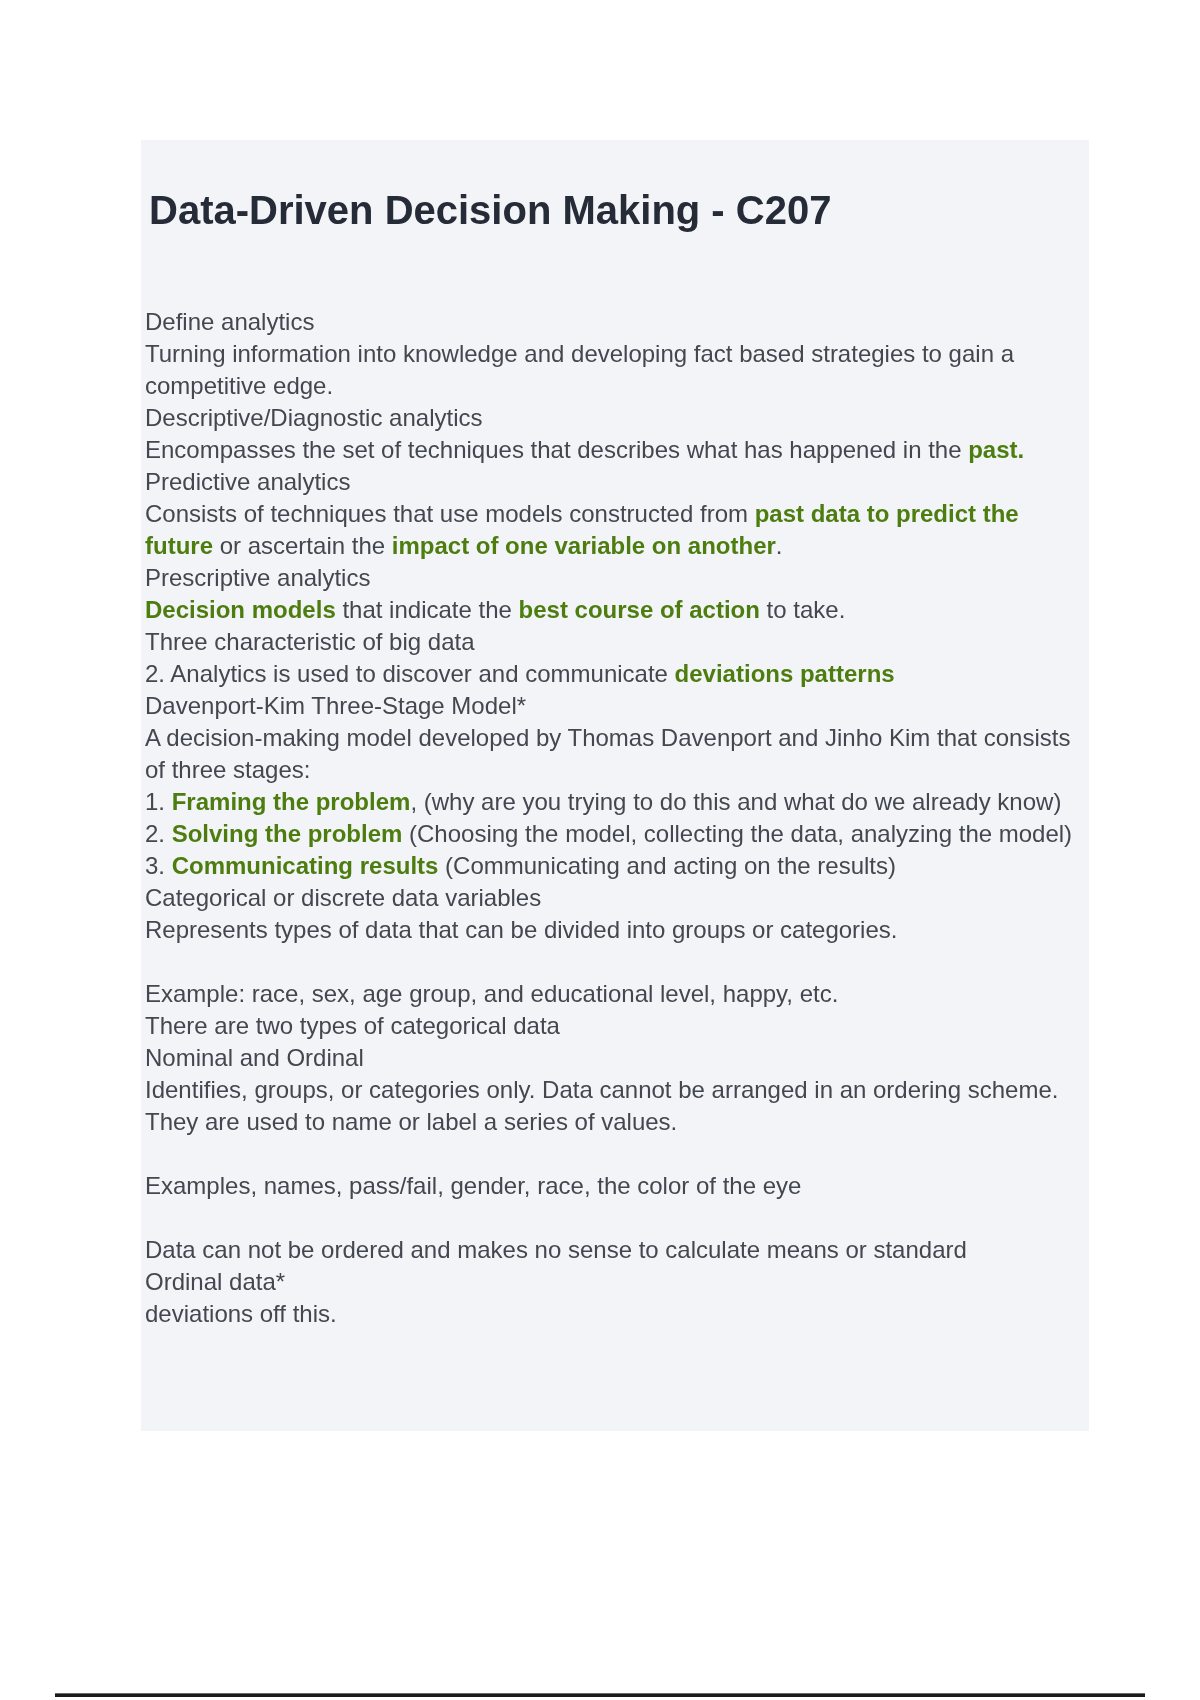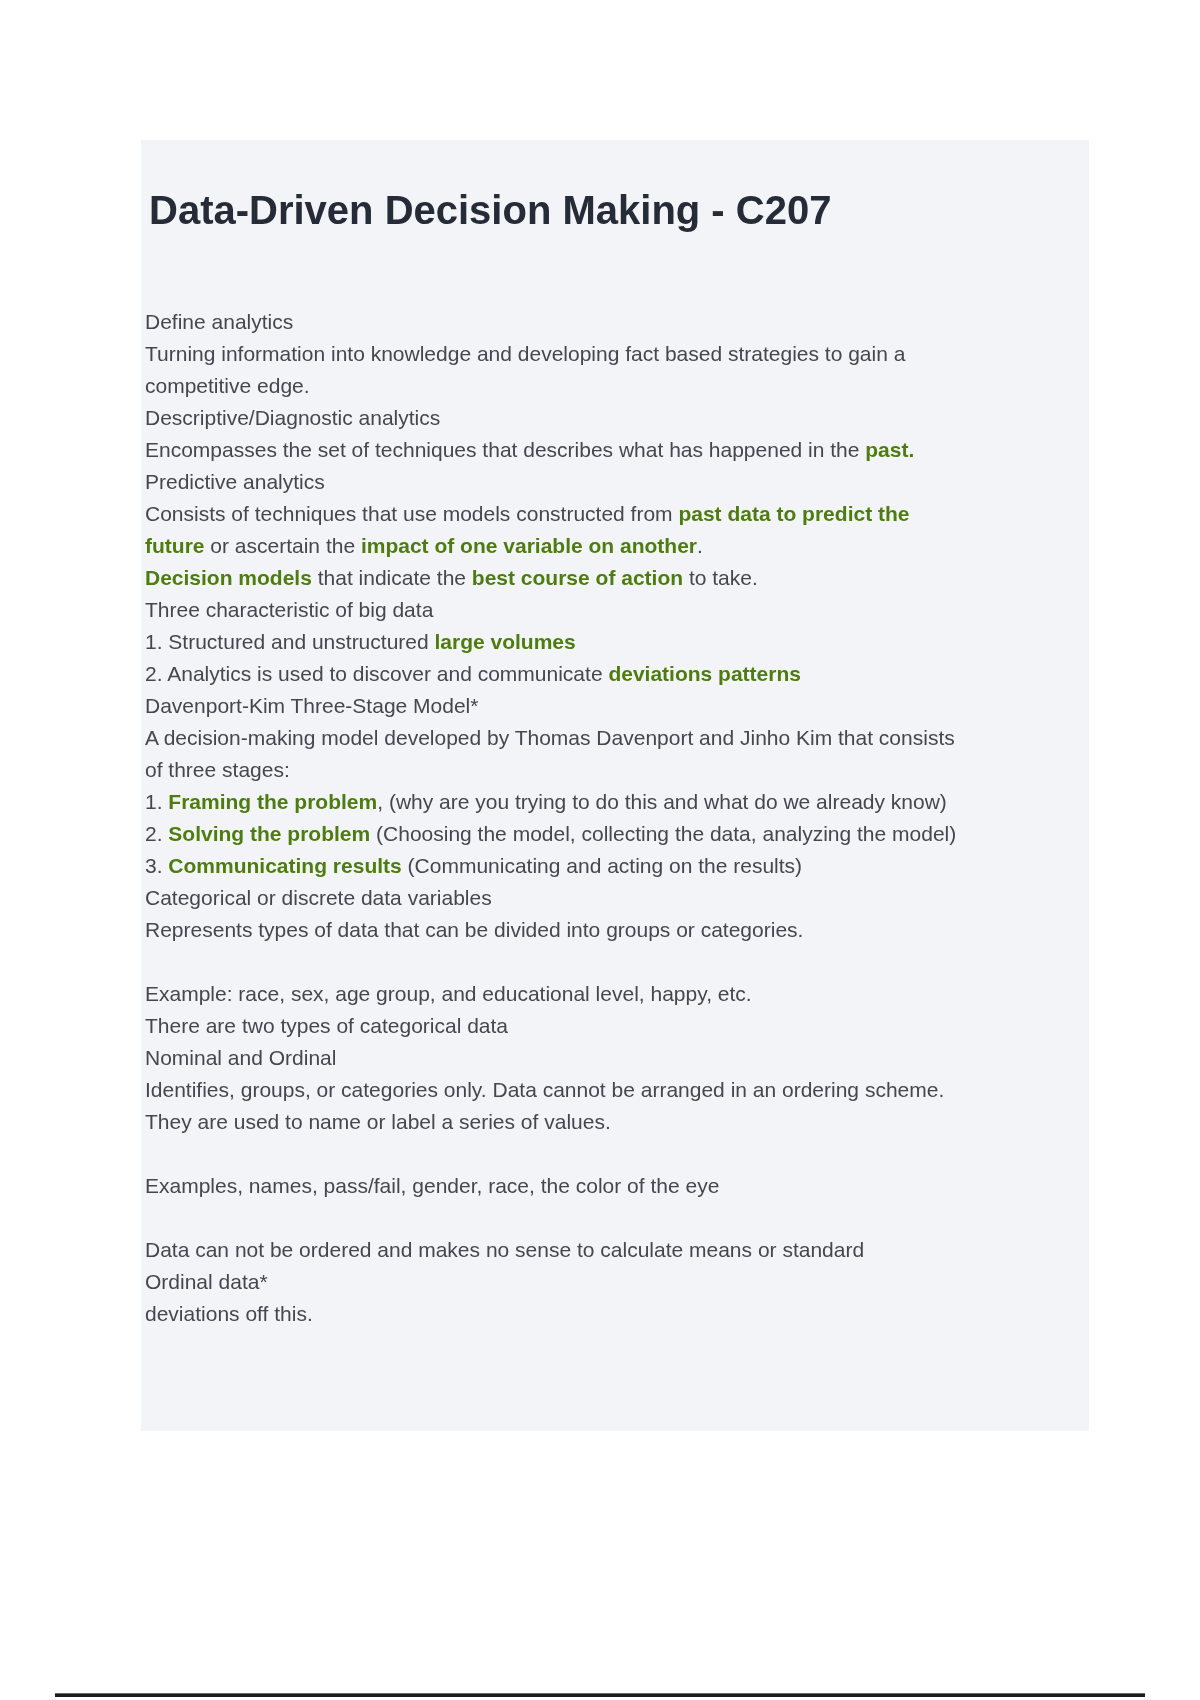--- a/index.html
+++ b/index.html
@@ -35,21 +35,21 @@
   }
   .notes-body {
     position: absolute;
     left: 4px;
     top: 166px;
     width: 930px;
   }
   .text-line {
     height: 32px;
     line-height: 32px;
-    font-size: 21px;
+    font-size: 24px;
     color: #43474f;
     white-space: pre;
   }
   .text-line .seg-bold {
     font-weight: bold;
     color: #4d7c0f;
   }
   .footer-divider {
     position: absolute;
     left: 55px;
@@ -67,23 +67,23 @@
   <div class="doc-title">Data-Driven Decision Making - C207</div>
   <div class="notes-body">
       <div class="text-line"><span>Define analytics</span></div>
       <div class="text-line"><span>Turning information into knowledge and developing fact based strategies to gain a</span></div>
       <div class="text-line"><span>competitive edge.</span></div>
       <div class="text-line"><span>Descriptive/Diagnostic analytics</span></div>
       <div class="text-line"><span>Encompasses the set of techniques that describes what has happened in the </span><span class="seg-bold">past.</span></div>
       <div class="text-line"><span>Predictive analytics</span></div>
       <div class="text-line"><span>Consists of techniques that use models constructed from </span><span class="seg-bold">past data to predict the</span></div>
       <div class="text-line"><span class="seg-bold">future</span><span> or ascertain the </span><span class="seg-bold">impact of one variable on another</span><span>.</span></div>
+      <div class="text-line"><span>Prescriptive analytics</span></div>
       <div class="text-line"><span class="seg-bold">Decision models</span><span> that indicate the </span><span class="seg-bold">best course of action</span><span> to take.</span></div>
       <div class="text-line"><span>Three characteristic of big data</span></div>
-      <div class="text-line"><span>1. Structured and unstructured </span><span class="seg-bold">large volumes</span></div>
       <div class="text-line"><span>2. Analytics is used to discover and communicate </span><span class="seg-bold">deviations patterns</span></div>
       <div class="text-line"><span>Davenport-Kim Three-Stage Model*</span></div>
       <div class="text-line"><span>A decision-making model developed by Thomas Davenport and Jinho Kim that consists</span></div>
       <div class="text-line"><span>of three stages:</span></div>
       <div class="text-line"><span>1. </span><span class="seg-bold">Framing the problem</span><span>, (why are you trying to do this and what do we already know)</span></div>
       <div class="text-line"><span>2. </span><span class="seg-bold">Solving the problem</span><span> (Choosing the model, collecting the data, analyzing the model)</span></div>
       <div class="text-line"><span>3. </span><span class="seg-bold">Communicating results</span><span> (Communicating and acting on the results)</span></div>
       <div class="text-line"><span>Categorical or discrete data variables</span></div>
       <div class="text-line"><span>Represents types of data that can be divided into groups or categories.</span></div>
       <div class="text-line">&nbsp;</div>

